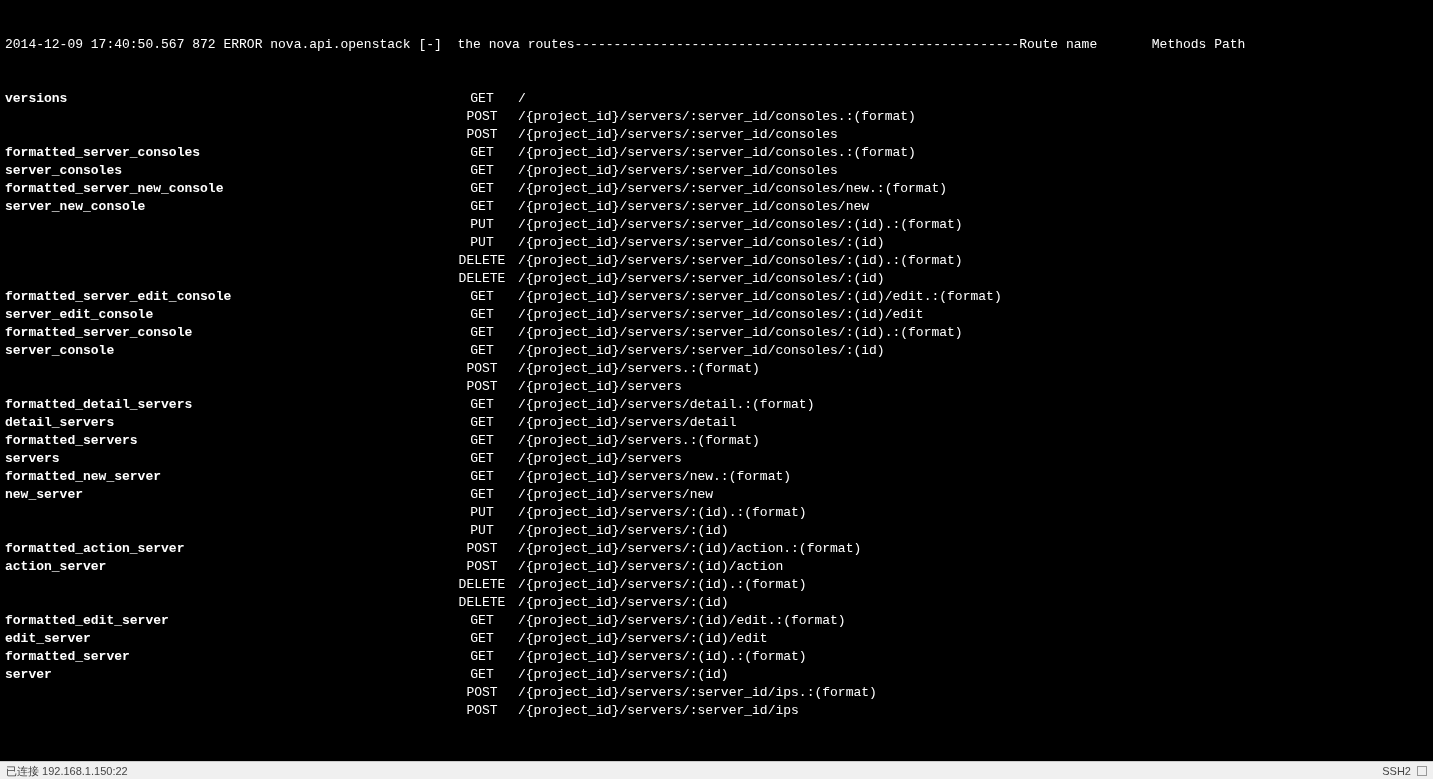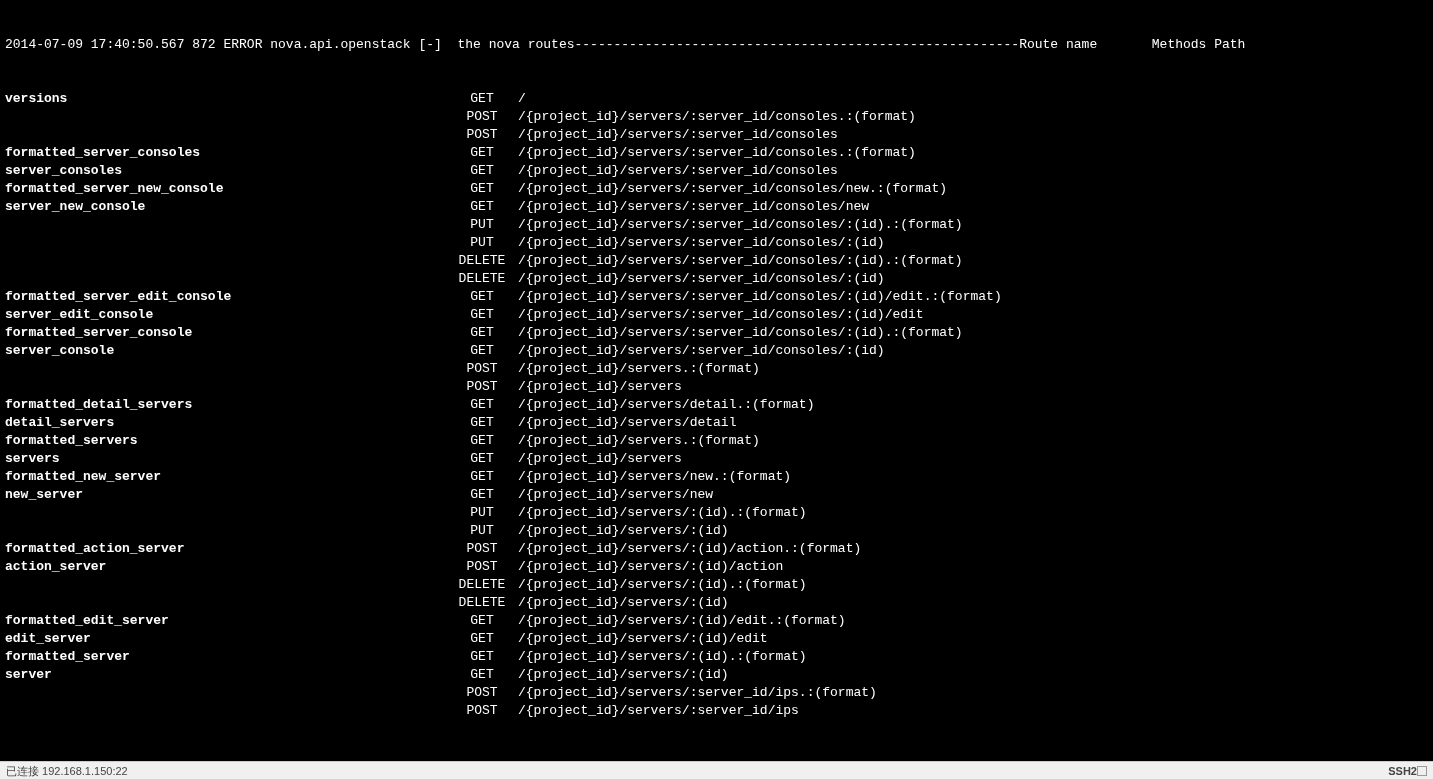--- a/index.html
+++ b/index.html
@@ -59,34 +59,34 @@
       justify-content: space-between;
       padding: 0 6px;
       border-top: 1px solid #ccc;
     }
     .statusbar-left {
       color: #444;
     }
     .statusbar-right {
       display: flex;
       align-items: center;
+      gap: 6px;
       color: #444;
-      font-weight: bold;
     }
     .statusbar-right .box {
       width: 10px;
       height: 10px;
       border: 1px solid #999;
     }
   </style>
 </head>
 <body>
 
 <div class="terminal">
-  <div class="log-line">2014-07-09 17:40:50.567 872 ERROR nova.api.openstack [-]  the nova routes---------------------------------------------------------Route name       Methods Path</div>
+  <div class="log-line">2014-12-09 17:40:50.567 872 ERROR nova.api.openstack [-]  the nova routes---------------------------------------------------------Route name       Methods Path</div>
   <div id="routes-container"><div class="route-row"><span class="route-name">versions</span><span class="route-method">GET</span><span class="route-path">/</span></div><div class="route-row"><span class="route-name"></span><span class="route-method"></span><span class="route-path"></span></div><div class="route-row"><span class="route-name"></span><span class="route-method">POST</span><span class="route-path">/{project_id}/servers/:server_id/consoles.:(format)</span></div><div class="route-row"><span class="route-name"></span><span class="route-method">POST</span><span class="route-path">/{project_id}/servers/:server_id/consoles</span></div><div class="route-row"><span class="route-name">formatted_server_consoles</span><span class="route-method">GET</span><span class="route-path">/{project_id}/servers/:server_id/consoles.:(format)</span></div><div class="route-row"><span class="route-name">server_consoles</span><span class="route-method">GET</span><span class="route-path">/{project_id}/servers/:server_id/consoles</span></div><div class="route-row"><span class="route-name">formatted_server_new_console</span><span class="route-method">GET</span><span class="route-path">/{project_id}/servers/:server_id/consoles/new.:(format)</span></div><div class="route-row"><span class="route-name">server_new_console</span><span class="route-method">GET</span><span class="route-path">/{project_id}/servers/:server_id/consoles/new</span></div><div class="route-row"><span class="route-name"></span><span class="route-method">PUT</span><span class="route-path">/{project_id}/servers/:server_id/consoles/:(id).:(format)</span></div><div class="route-row"><span class="route-name"></span><span class="route-method">PUT</span><span class="route-path">/{project_id}/servers/:server_id/consoles/:(id)</span></div><div class="route-row"><span class="route-name"></span><span class="route-method">DELETE</span><span class="route-path">/{project_id}/servers/:server_id/consoles/:(id).:(format)</span></div><div class="route-row"><span class="route-name"></span><span class="route-method">DELETE</span><span class="route-path">/{project_id}/servers/:server_id/consoles/:(id)</span></div><div class="route-row"><span class="route-name">formatted_server_edit_console</span><span class="route-method">GET</span><span class="route-path">/{project_id}/servers/:server_id/consoles/:(id)/edit.:(format)</span></div><div class="route-row"><span class="route-name">server_edit_console</span><span class="route-method">GET</span><span class="route-path">/{project_id}/servers/:server_id/consoles/:(id)/edit</span></div><div class="route-row"><span class="route-name">formatted_server_console</span><span class="route-method">GET</span><span class="route-path">/{project_id}/servers/:server_id/consoles/:(id).:(format)</span></div><div class="route-row"><span class="route-name">server_console</span><span class="route-method">GET</span><span class="route-path">/{project_id}/servers/:server_id/consoles/:(id)</span></div><div class="route-row"><span class="route-name"></span><span class="route-method">POST</span><span class="route-path">/{project_id}/servers.:(format)</span></div><div class="route-row"><span class="route-name"></span><span class="route-method">POST</span><span class="route-path">/{project_id}/servers</span></div><div class="route-row"><span class="route-name">formatted_detail_servers</span><span class="route-method">GET</span><span class="route-path">/{project_id}/servers/detail.:(format)</span></div><div class="route-row"><span class="route-name">detail_servers</span><span class="route-method">GET</span><span class="route-path">/{project_id}/servers/detail</span></div><div class="route-row"><span class="route-name">formatted_servers</span><span class="route-method">GET</span><span class="route-path">/{project_id}/servers.:(format)</span></div><div class="route-row"><span class="route-name">servers</span><span class="route-method">GET</span><span class="route-path">/{project_id}/servers</span></div><div class="route-row"><span class="route-name">formatted_new_server</span><span class="route-method">GET</span><span class="route-path">/{project_id}/servers/new.:(format)</span></div><div class="route-row"><span class="route-name">new_server</span><span class="route-method">GET</span><span class="route-path">/{project_id}/servers/new</span></div><div class="route-row"><span class="route-name"></span><span class="route-method">PUT</span><span class="route-path">/{project_id}/servers/:(id).:(format)</span></div><div class="route-row"><span class="route-name"></span><span class="route-method">PUT</span><span class="route-path">/{project_id}/servers/:(id)</span></div><div class="route-row"><span class="route-name">formatted_action_server</span><span class="route-method">POST</span><span class="route-path">/{project_id}/servers/:(id)/action.:(format)</span></div><div class="route-row"><span class="route-name">action_server</span><span class="route-method">POST</span><span class="route-path">/{project_id}/servers/:(id)/action</span></div><div class="route-row"><span class="route-name"></span><span class="route-method">DELETE</span><span class="route-path">/{project_id}/servers/:(id).:(format)</span></div><div class="route-row"><span class="route-name"></span><span class="route-method">DELETE</span><span class="route-path">/{project_id}/servers/:(id)</span></div><div class="route-row"><span class="route-name">formatted_edit_server</span><span class="route-method">GET</span><span class="route-path">/{project_id}/servers/:(id)/edit.:(format)</span></div><div class="route-row"><span class="route-name">edit_server</span><span class="route-method">GET</span><span class="route-path">/{project_id}/servers/:(id)/edit</span></div><div class="route-row"><span class="route-name">formatted_server</span><span class="route-method">GET</span><span class="route-path">/{project_id}/servers/:(id).:(format)</span></div><div class="route-row"><span class="route-name">server</span><span class="route-method">GET</span><span class="route-path">/{project_id}/servers/:(id)</span></div><div class="route-row"><span class="route-name"></span><span class="route-method">POST</span><span class="route-path">/{project_id}/servers/:server_id/ips.:(format)</span></div><div class="route-row"><span class="route-name"></span><span class="route-method">POST</span><span class="route-path">/{project_id}/servers/:server_id/ips</span></div></div>
 </div>
 
 <div class="statusbar">
   <span class="statusbar-left">已连接 192.168.1.150:22</span>
   <span class="statusbar-right">
     <span>SSH2</span>
     <span class="box"></span>
   </span>
 </div>

